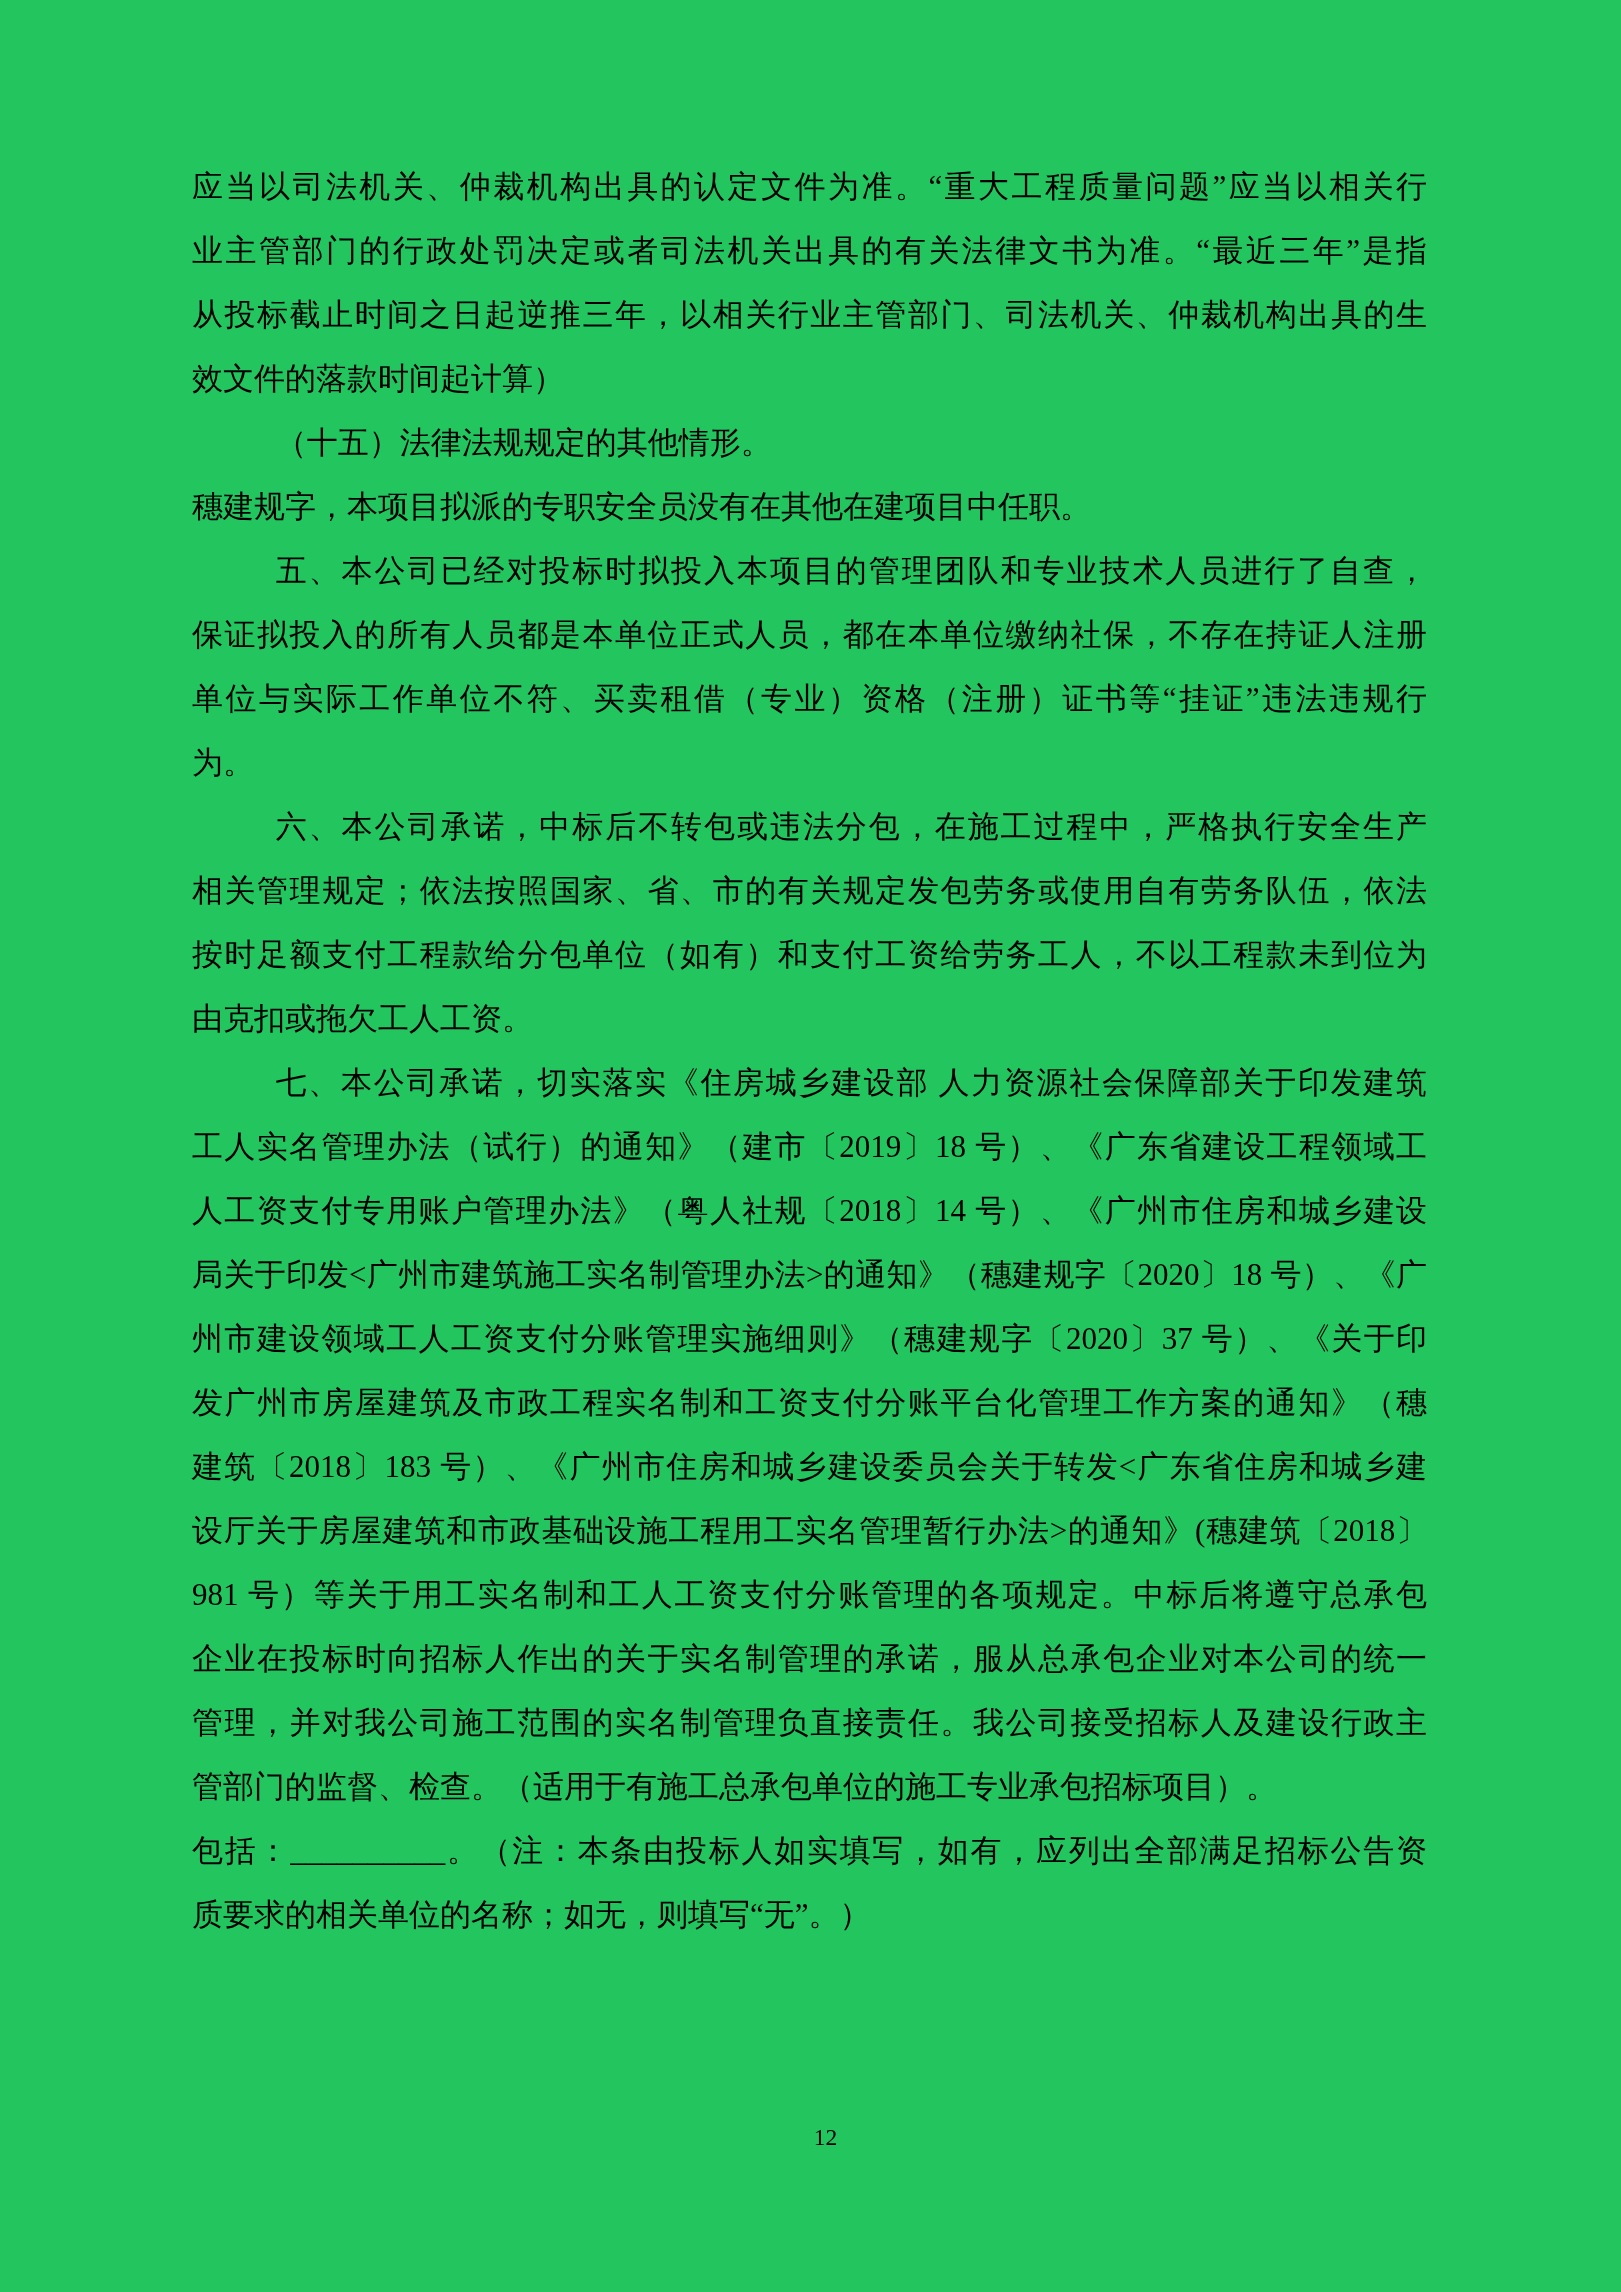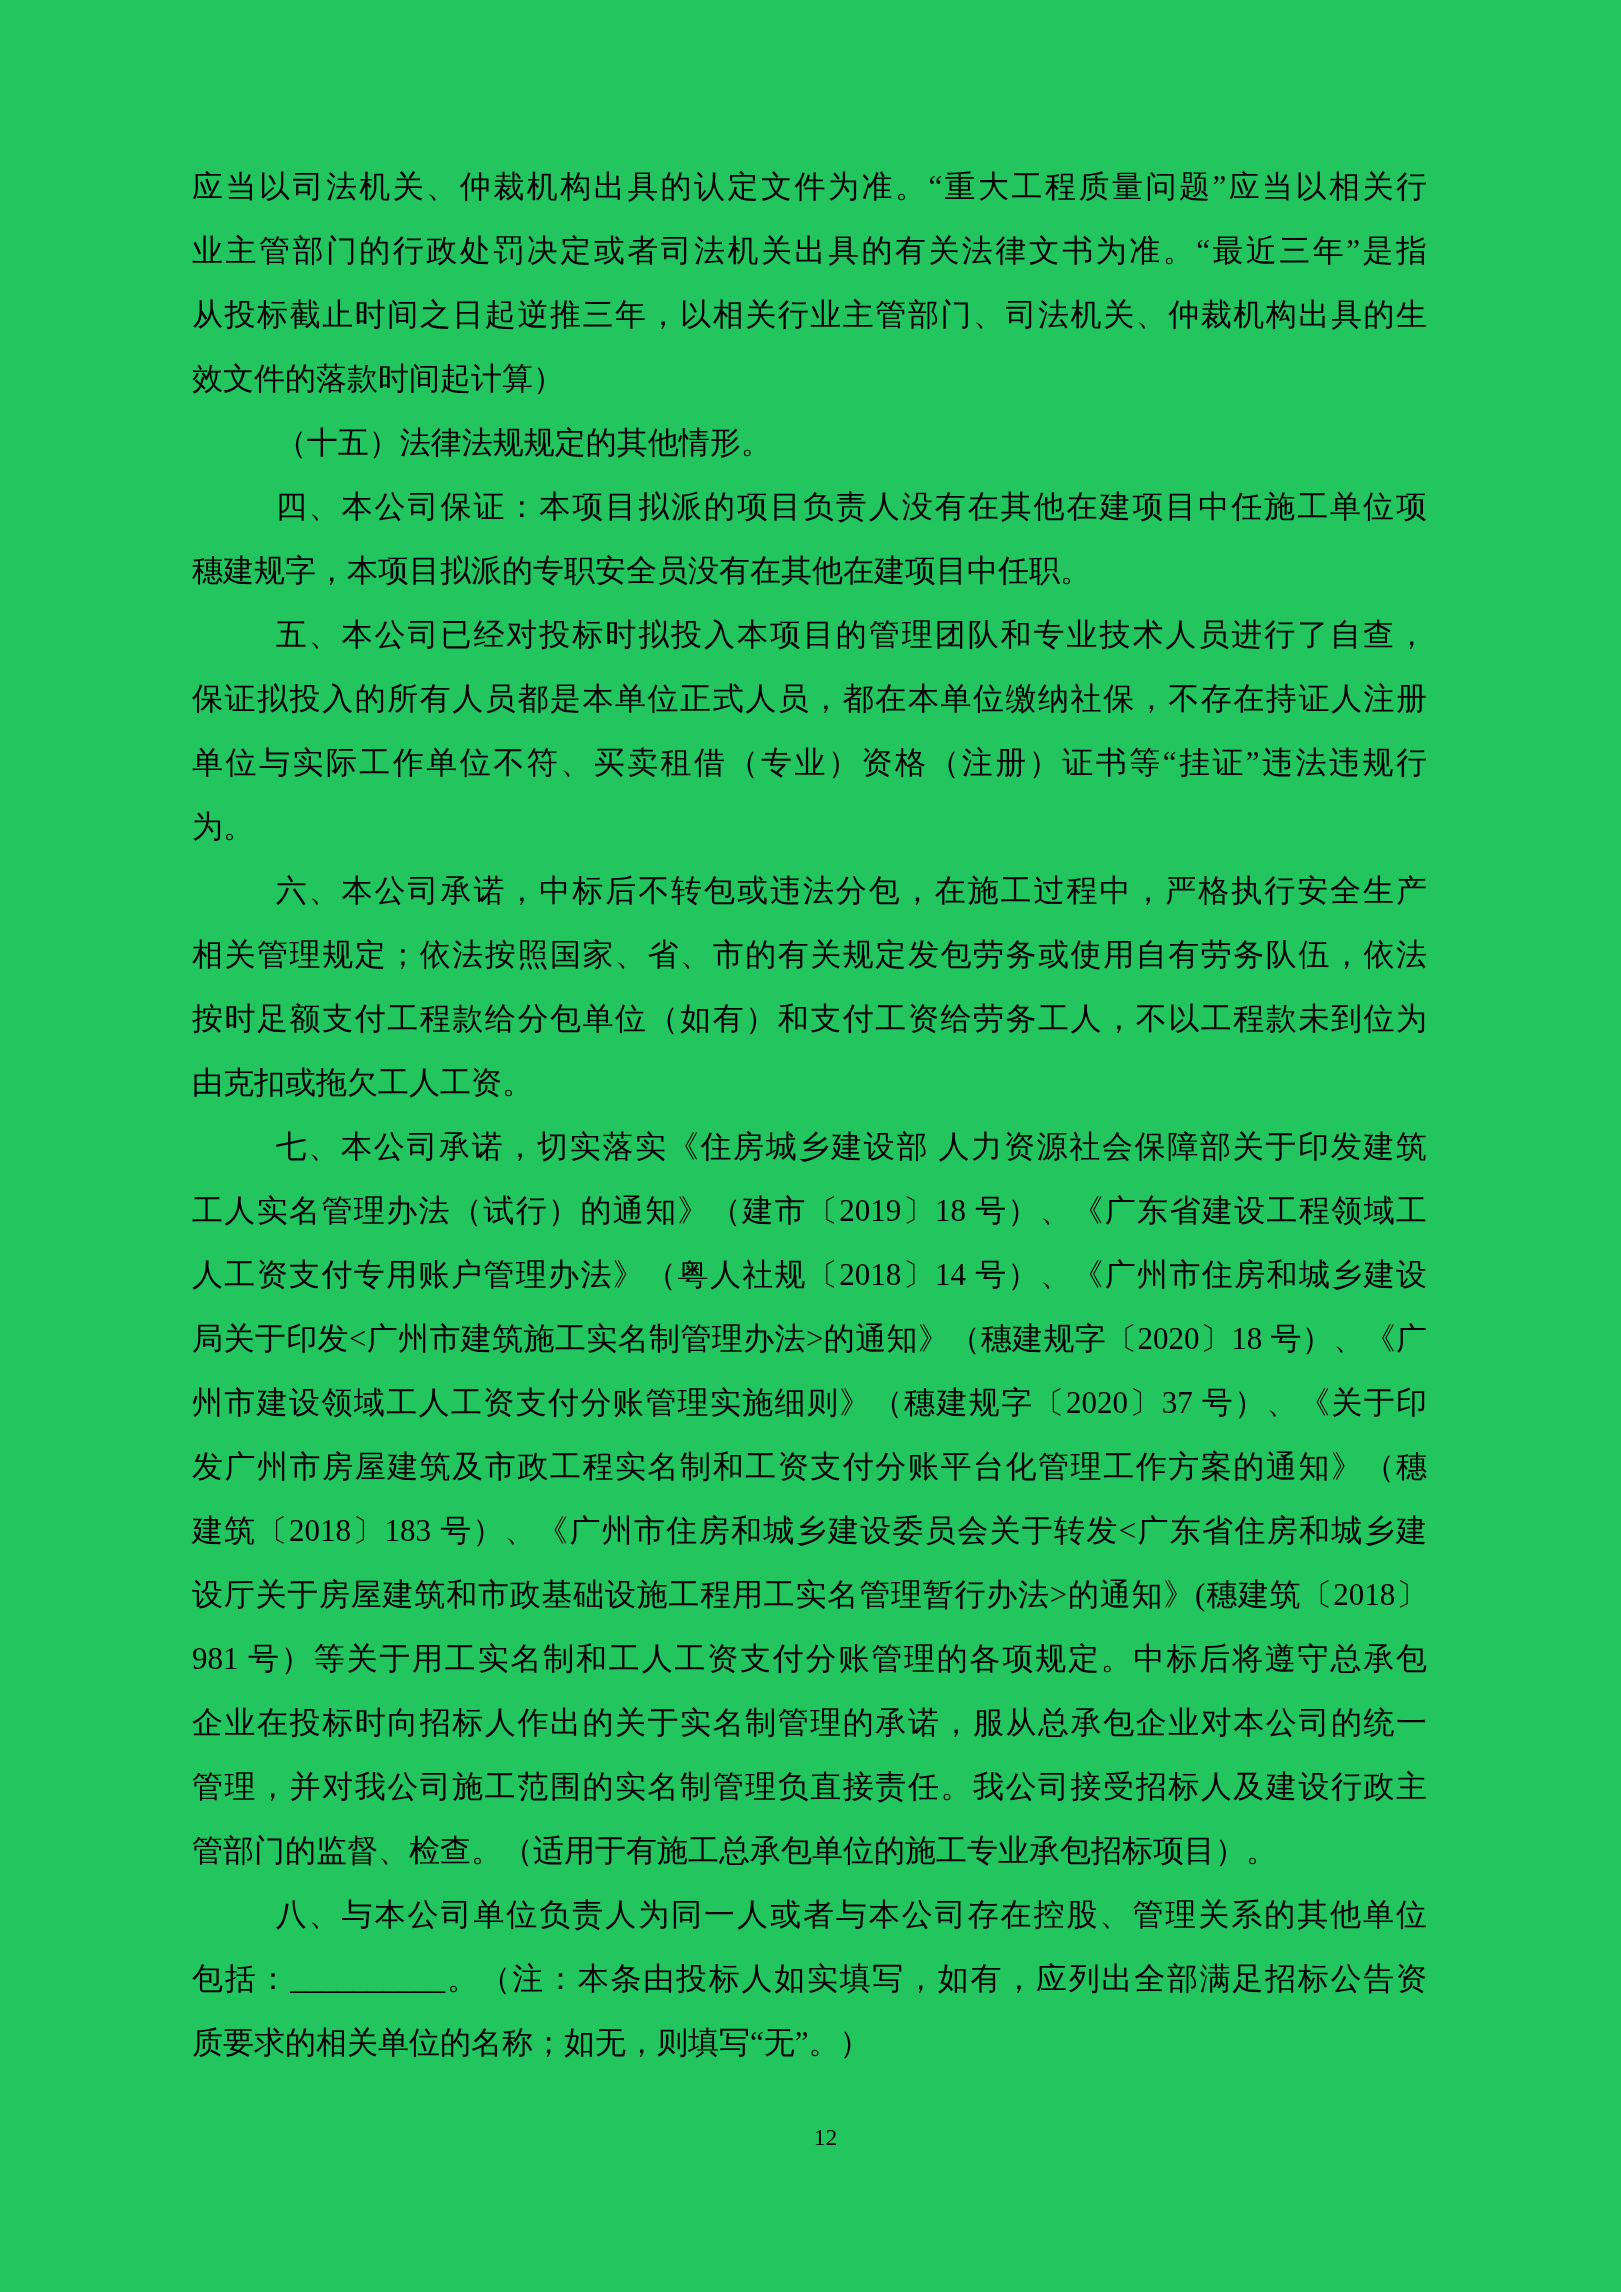--- a/index.html
+++ b/index.html
@@ -48,21 +48,20 @@
 </head>
 <body>
 
 <div class="page">
   <div class="content">
       <div class="line justify">应当以司法机关、仲裁机构出具的认定文件为准。“重大工程质量问题”应当以相关行</div>
       <div class="line justify">业主管部门的行政处罚决定或者司法机关出具的有关法律文书为准。“最近三年”是指</div>
       <div class="line justify">从投标截止时间之日起逆推三年，以相关行业主管部门、司法机关、仲裁机构出具的生</div>
       <div class="line">效文件的落款时间起计算）</div>
       <div class="line indent">（十五）法律法规规定的其他情形。</div>
-      <div class="line indent justify">四、本公司保证：本项目拟派的项目负责人没有在其他在建项目中任施工单位项</div>
       <div class="line">穗建规字，本项目拟派的专职安全员没有在其他在建项目中任职。</div>
       <div class="line indent justify">五、本公司已经对投标时拟投入本项目的管理团队和专业技术人员进行了自查，</div>
       <div class="line justify">保证拟投入的所有人员都是本单位正式人员，都在本单位缴纳社保，不存在持证人注册</div>
       <div class="line justify">单位与实际工作单位不符、买卖租借（专业）资格（注册）证书等“挂证”违法违规行</div>
       <div class="line">为。</div>
       <div class="line indent justify">六、本公司承诺，中标后不转包或违法分包，在施工过程中，严格执行安全生产</div>
       <div class="line justify">相关管理规定；依法按照国家、省、市的有关规定发包劳务或使用自有劳务队伍，依法</div>
       <div class="line justify">按时足额支付工程款给分包单位（如有）和支付工资给劳务工人，不以工程款未到位为</div>
       <div class="line">由克扣或拖欠工人工资。</div>
       <div class="line indent justify">七、本公司承诺，切实落实《住房城乡建设部 人力资源社会保障部关于印发建筑</div>
@@ -70,19 +69,18 @@
       <div class="line justify">人工资支付专用账户管理办法》（粤人社规〔2018〕14 号）、《广州市住房和城乡建设</div>
       <div class="line justify">局关于印发&lt;广州市建筑施工实名制管理办法&gt;的通知》（穗建规字〔2020〕18 号）、《广</div>
       <div class="line justify">州市建设领域工人工资支付分账管理实施细则》（穗建规字〔2020〕37 号）、《关于印</div>
       <div class="line justify">发广州市房屋建筑及市政工程实名制和工资支付分账平台化管理工作方案的通知》（穗</div>
       <div class="line justify">建筑〔2018〕183 号）、《广州市住房和城乡建设委员会关于转发&lt;广东省住房和城乡建</div>
       <div class="line justify">设厅关于房屋建筑和市政基础设施工程用工实名管理暂行办法&gt;的通知》(穗建筑〔2018〕</div>
       <div class="line justify">981 号）等关于用工实名制和工人工资支付分账管理的各项规定。中标后将遵守总承包</div>
       <div class="line justify">企业在投标时向招标人作出的关于实名制管理的承诺，服从总承包企业对本公司的统一</div>
       <div class="line justify">管理，并对我公司施工范围的实名制管理负直接责任。我公司接受招标人及建设行政主</div>
       <div class="line">管部门的监督、检查。（适用于有施工总承包单位的施工专业承包招标项目）。</div>
-      <div class="line indent justify">八、与本公司单位负责人为同一人或者与本公司存在控股、管理关系的其他单位</div>
       <div class="line justify">包括：__________。（注：本条由投标人如实填写，如有，应列出全部满足招标公告资</div>
       <div class="line">质要求的相关单位的名称；如无，则填写“无”。）</div>
     </div>
   <div class="page-number">12</div>
 </div>
 
 
 </body></html>

